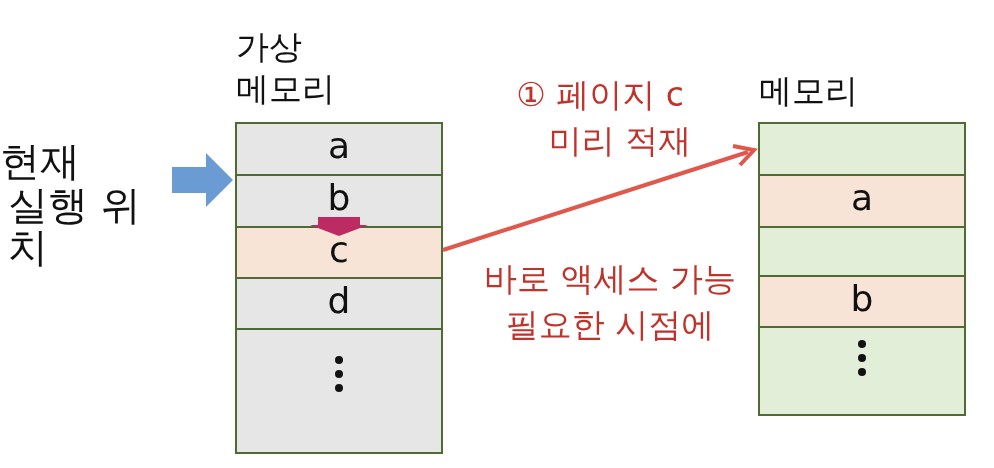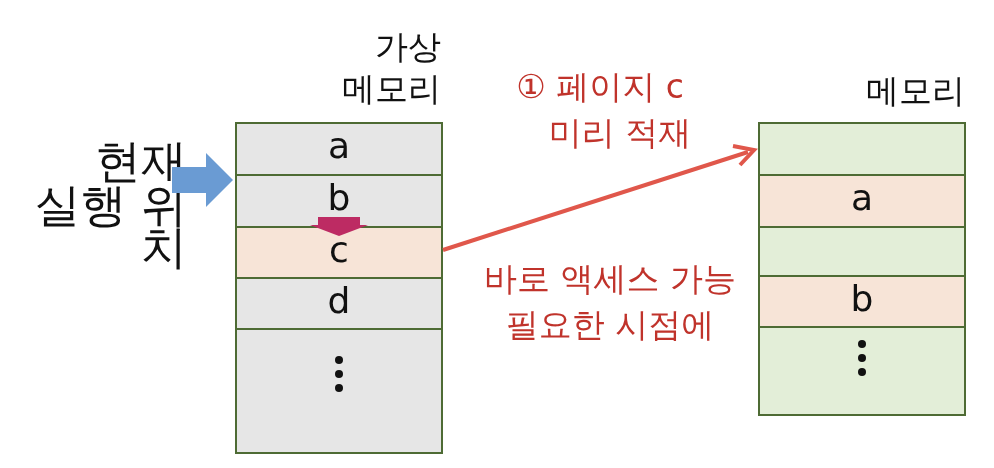--- a/index.html
+++ b/index.html
@@ -1,32 +1,32 @@
 <!DOCTYPE html>
 <html><head>
 <meta charset="utf-8">
 <style>
   html, body { margin:0; padding:0; }
   body { width:994px; height:468px; background:#ffffff; position:relative; overflow:hidden;
          font-family:"DejaVu Sans","Liberation Sans",sans-serif; }
   .abs { position:absolute; }
-  .title { color:#111; font-size:33px; line-height:42px; text-align:right; }
+  .title { color:#111; font-size:33px; line-height:42px; text-align:left; }
   .mem { position:absolute; border:2px solid #4e6b34; box-sizing:border-box; }
   .cell { position:absolute; left:0; right:0; box-sizing:border-box; border-top:2px solid #4e6b34;
           display:flex; justify-content:center; align-items:flex-start; font-size:36px; color:#111; line-height:44px; }
   .cell.first { border-top:none; }
   .dots { display:flex; flex-direction:column; align-items:center; gap:6px; padding-top:14px; }
   .dot { width:8px; height:8px; border-radius:50%; background:#111; }
   .red { color:#c0332b; font-size:33px; line-height:46px; text-align:center; }
   svg { position:absolute; left:0; top:0; }
 </style>
 </head>
 <body>
 
-<div class="abs title" style="left:12px;top:140px;width:175px;font-size:46px;">
+<div class="abs title" style="left:0;top:140px;width:175px;font-size:40px;">
   <div>현재</div>
   <div style="margin-top:2px;padding-left:8px;">실행 위치</div>
 </div>
 
 <div class="abs title" style="left:236px;top:26px;width:205px;">
   <div>가상</div>
   <div>메모리</div>
 </div>
 
 <div class="mem" style="left:235px;top:122px;width:208px;height:332px;">
@@ -78,21 +78,21 @@
 <svg width="994" height="468">
 
   <polygon points="172,167 206,167 206,153 233,180 206,207 206,193 172,193" fill="#6a9bd3"></polygon>
 
   <polygon points="318,217 360,217 360,225 368,225 339,236 310,225 318,225" fill="#bd2b63"></polygon>
 
   <line x1="443" y1="250" x2="748" y2="152" stroke="#e0574b" stroke-width="4"></line>
   <polyline points="733,146 754,150 740,165" fill="none" stroke="#e0574b" stroke-width="4" stroke-linejoin="miter"></polyline>
 </svg>
 
-<div class="abs red" style="left:470px;top:64px;width:260px;">
+<div class="abs red" style="left:470px;top:72px;width:260px;">
   <div>① 페이지 c</div>
   <div style="padding-left:40px;">미리 적재</div>
 </div>
 
 <div class="abs red" style="left:455px;top:256px;width:310px;">
   <div>바로 액세스 가능</div>
   <div>필요한 시점에</div>
 </div>
 
 </body></html>

